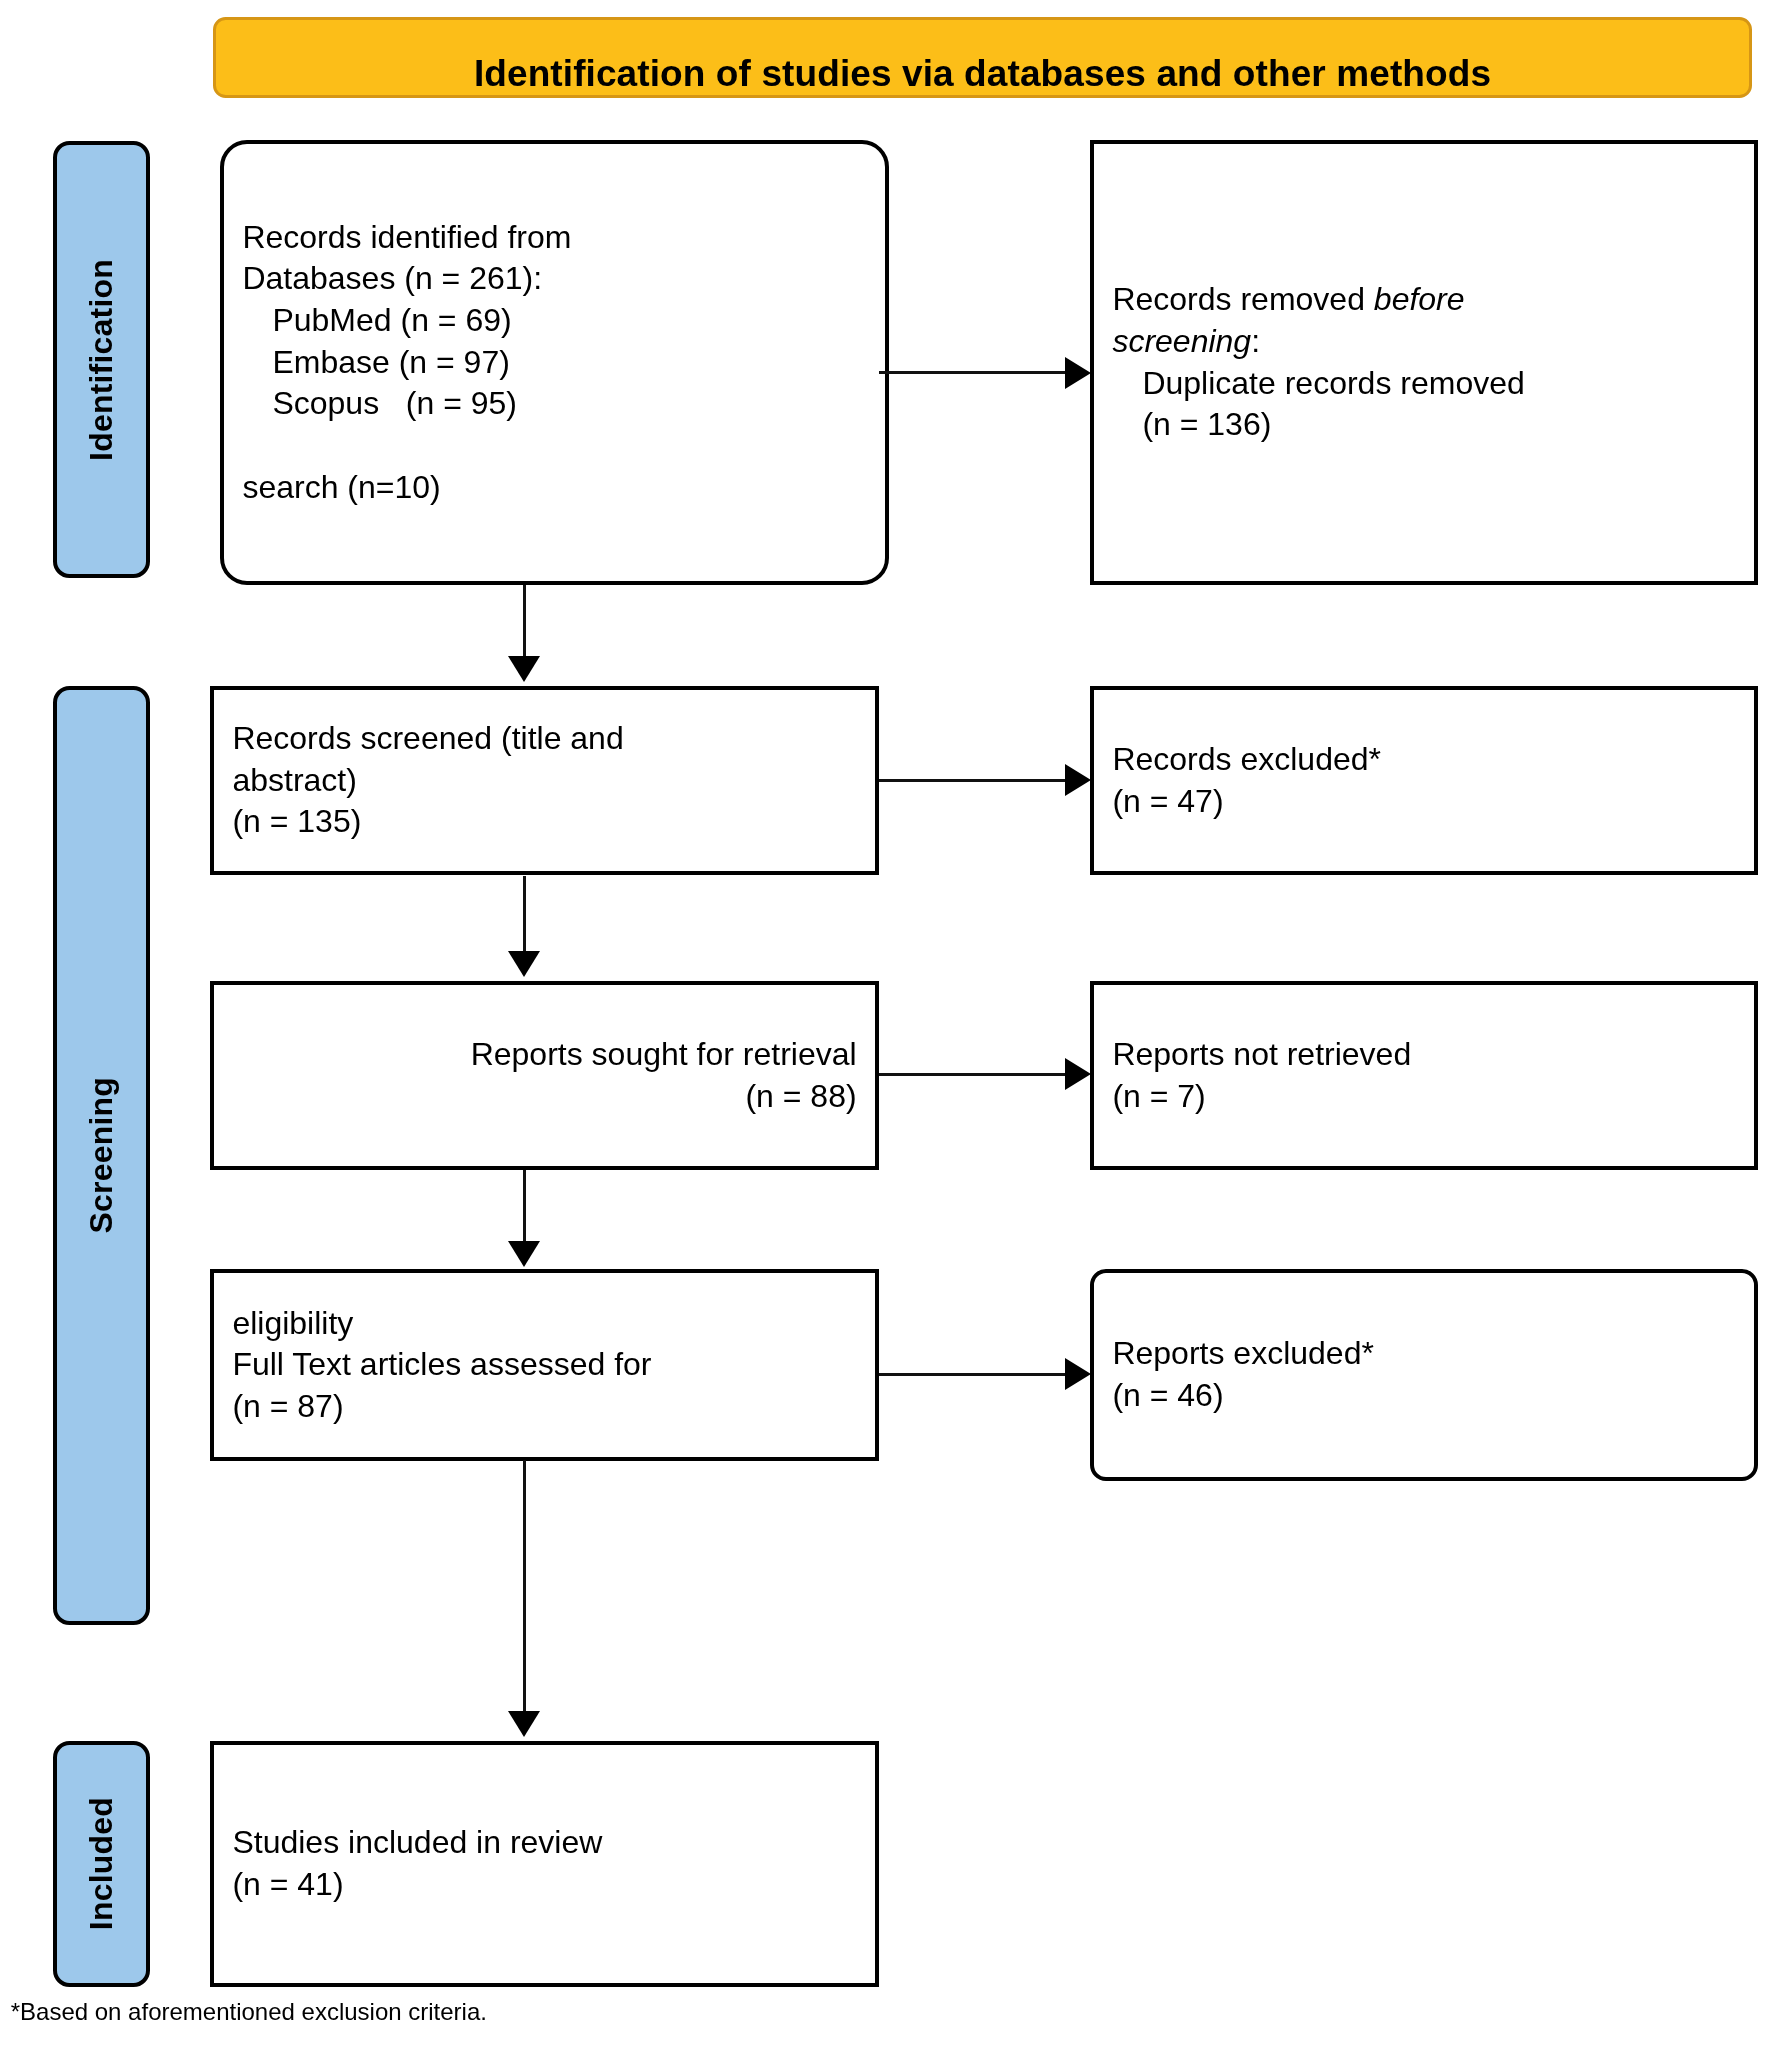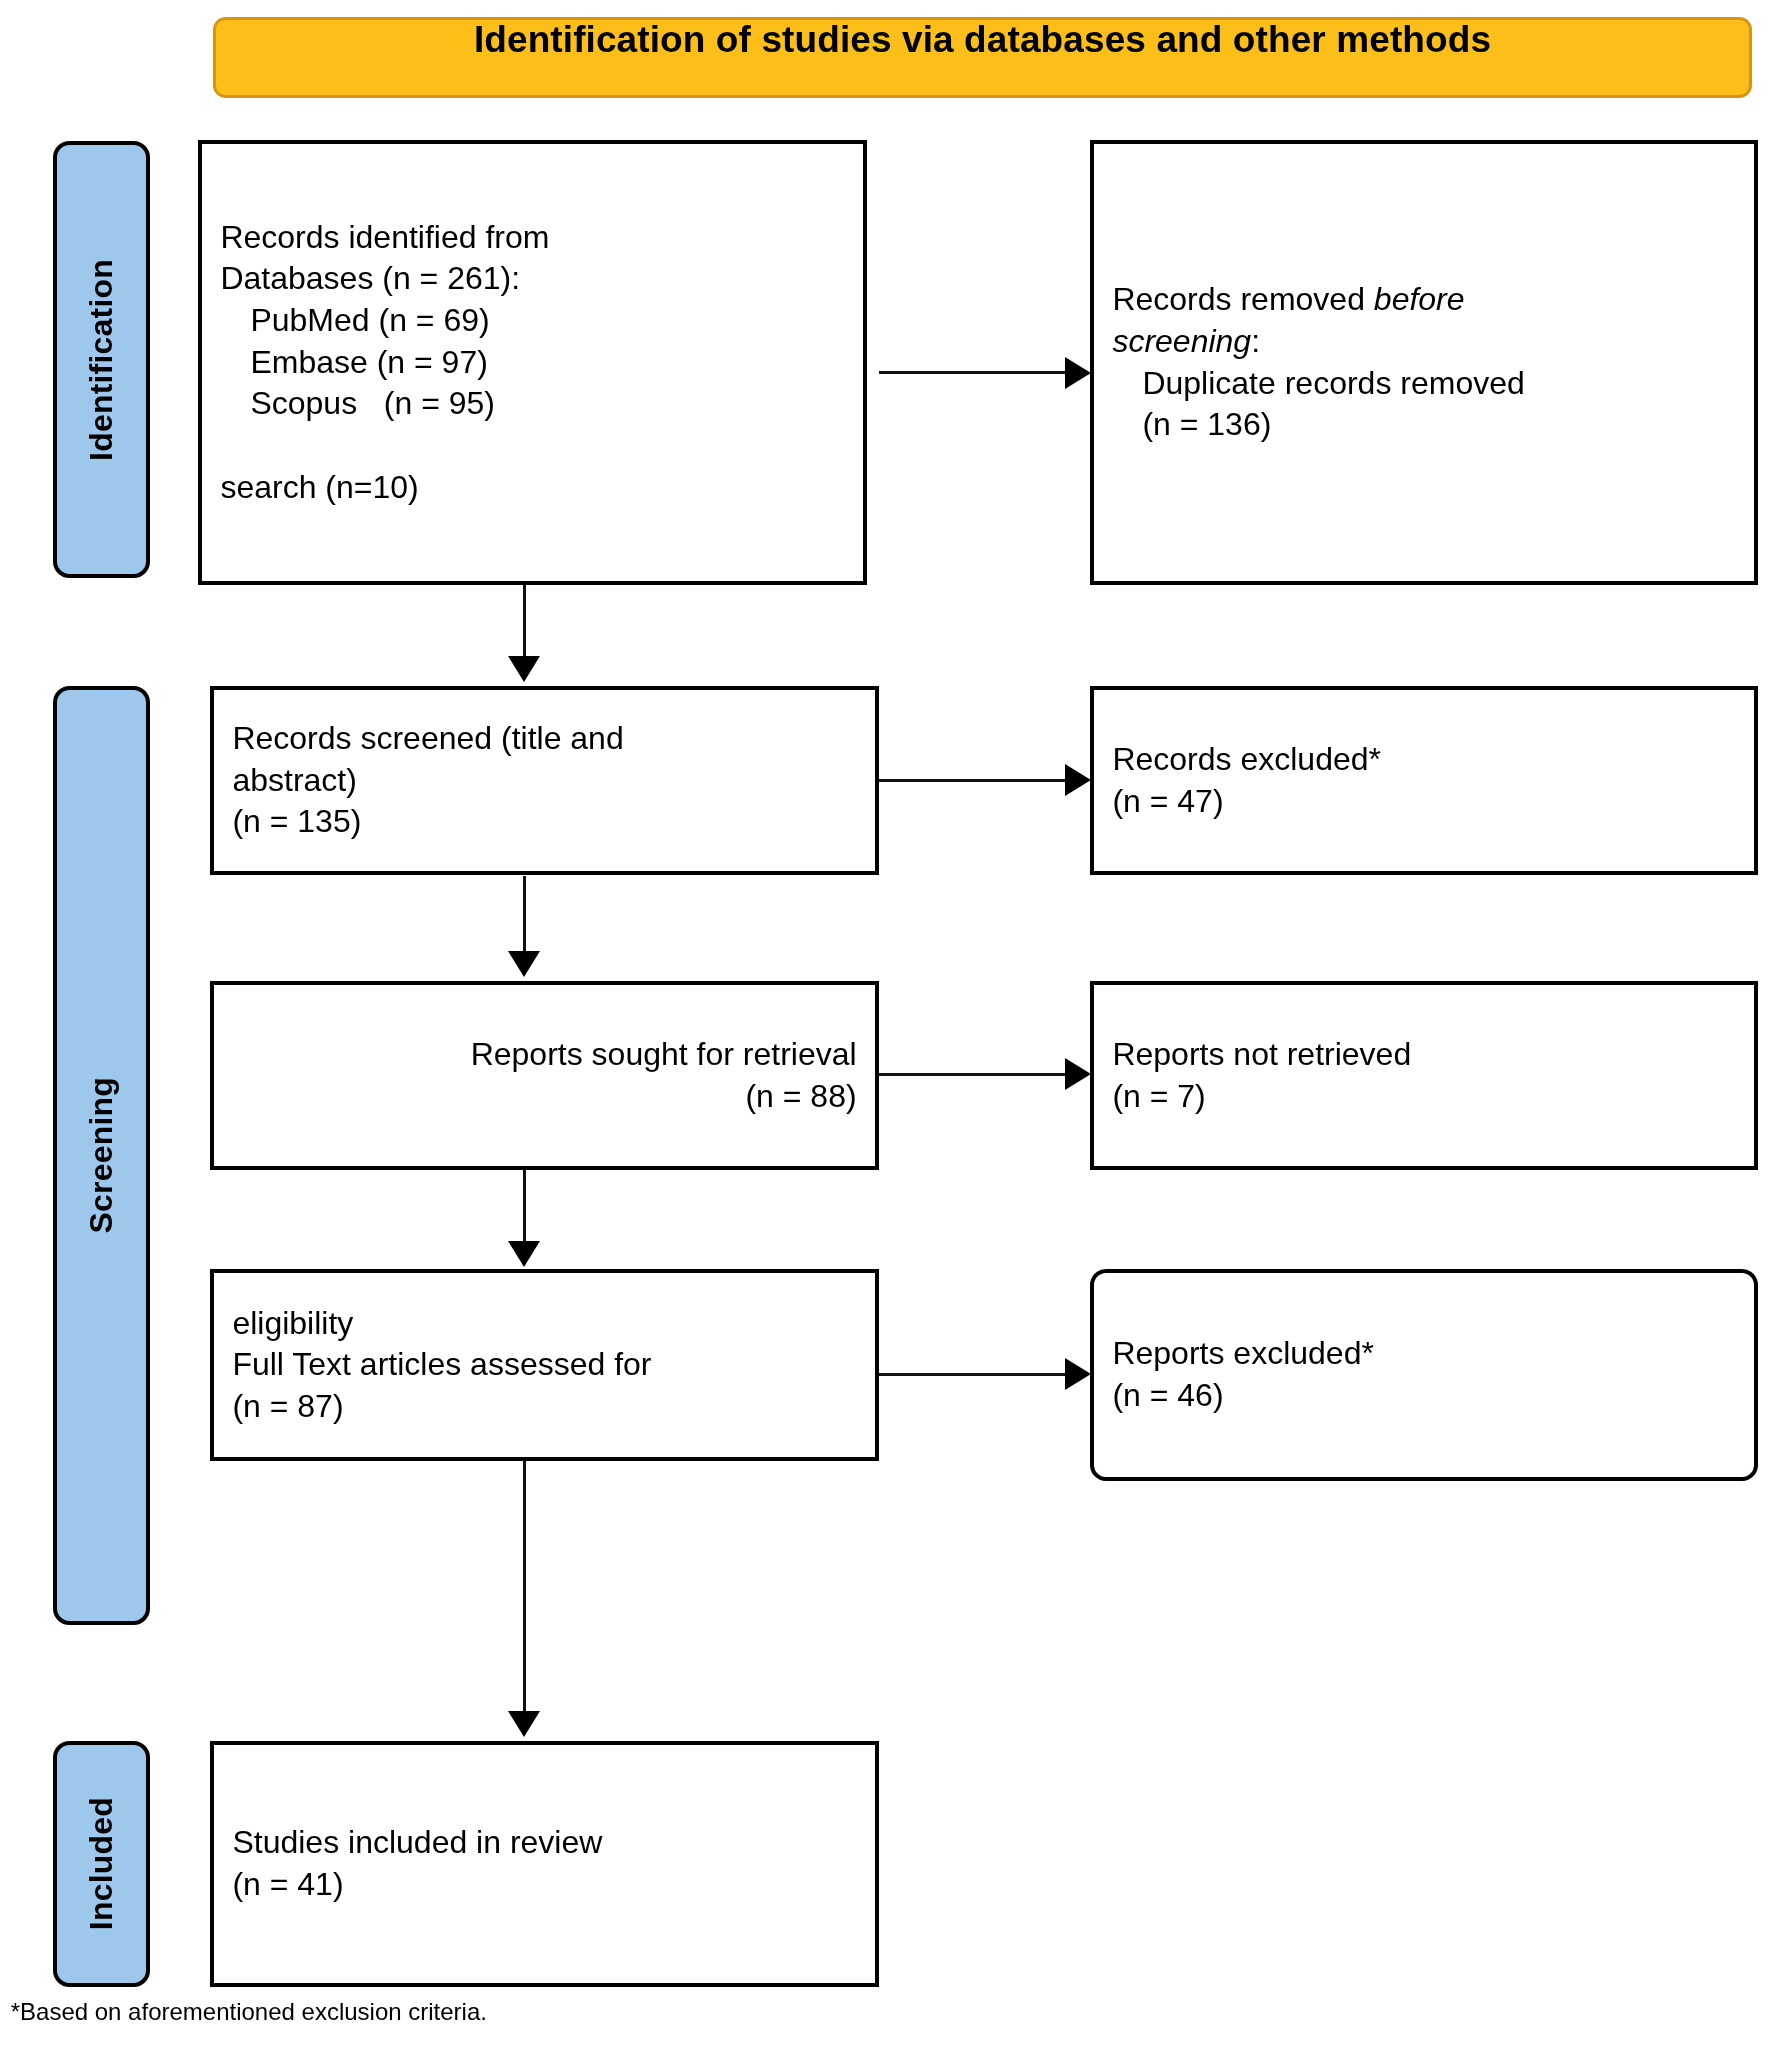--- a/index.html
+++ b/index.html
@@ -25,21 +25,21 @@
     position: absolute;
     left: 213px;
     top: 16.5px;
     width: 1539px;
     height: 81px;
     background: #FCBE18;
     border: 3.4px solid #D69615;
     border-radius: 12.6px;
     box-sizing: border-box;
     display: flex;
-    align-items: flex-start;
+    align-items: flex-end;
     justify-content: center;
   }
   .banner-text {
     font-size: 37px;
     font-weight: bold;
     color: #000000;
     letter-spacing: 0.1px;
     line-height: 1.1;
     text-align: center;
   }
@@ -137,21 +137,21 @@
   </div>
 
   <div class="stage" style="left:53px; top:686px; width:97px; height:939px;">
     <span class="stage-label">Screening</span>
   </div>
 
   <div class="stage" style="left:53px; top:1741px; width:97px; height:246px;">
     <span class="stage-label">Included</span>
   </div>
 
-  <div class="box" style="left:198px; top:140px; width:669px; height:445px;">
+  <div class="box" style="left:220px; top:140px; width:669px; height:445px;border-radius:27px;">
     <div class="box-text">Records identified from</div>
     <div class="box-text">Databases (n = 261):</div>
     <div class="box-text indent1">PubMed (n = 69)</div>
     <div class="box-text indent1">Embase (n = 97)</div>
     <div class="box-text indent1">Scopus   (n = 95)</div>
     <div class="box-text" style="height:42px;">&nbsp;</div>
     <div class="box-text">search (n=10)</div>
   </div>
 
   <div class="box" style="left:1090px; top:140px; width:668px; height:445px;">

